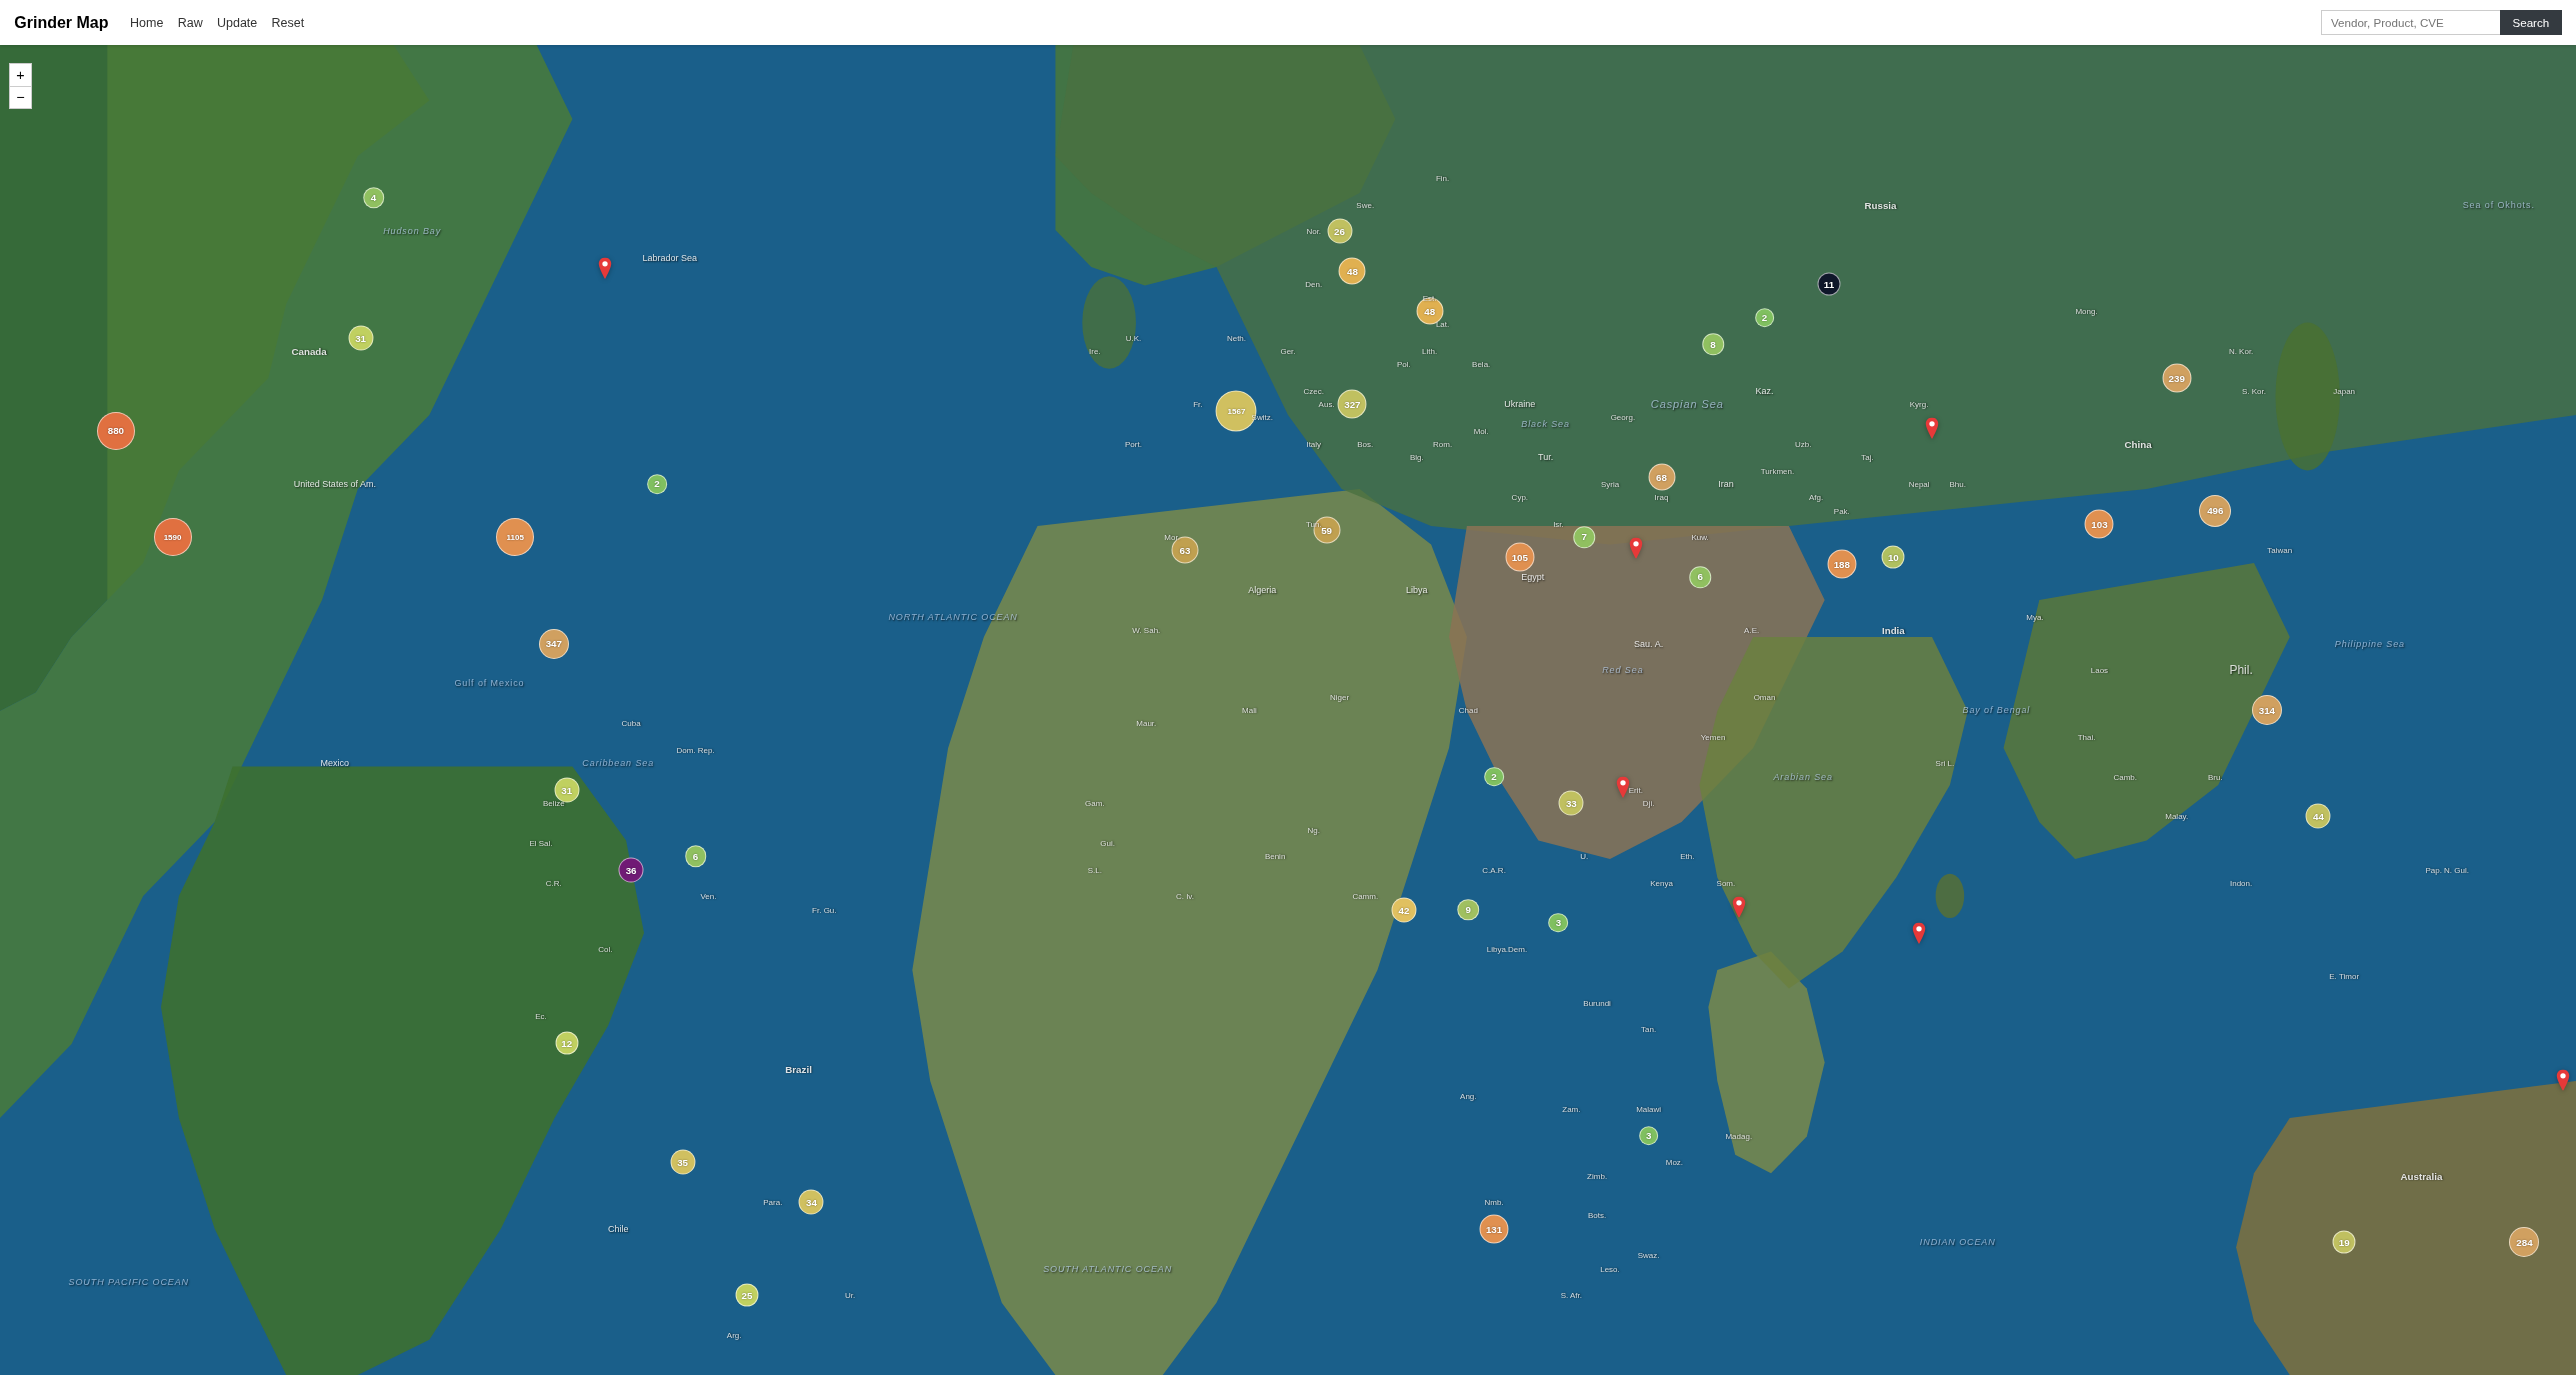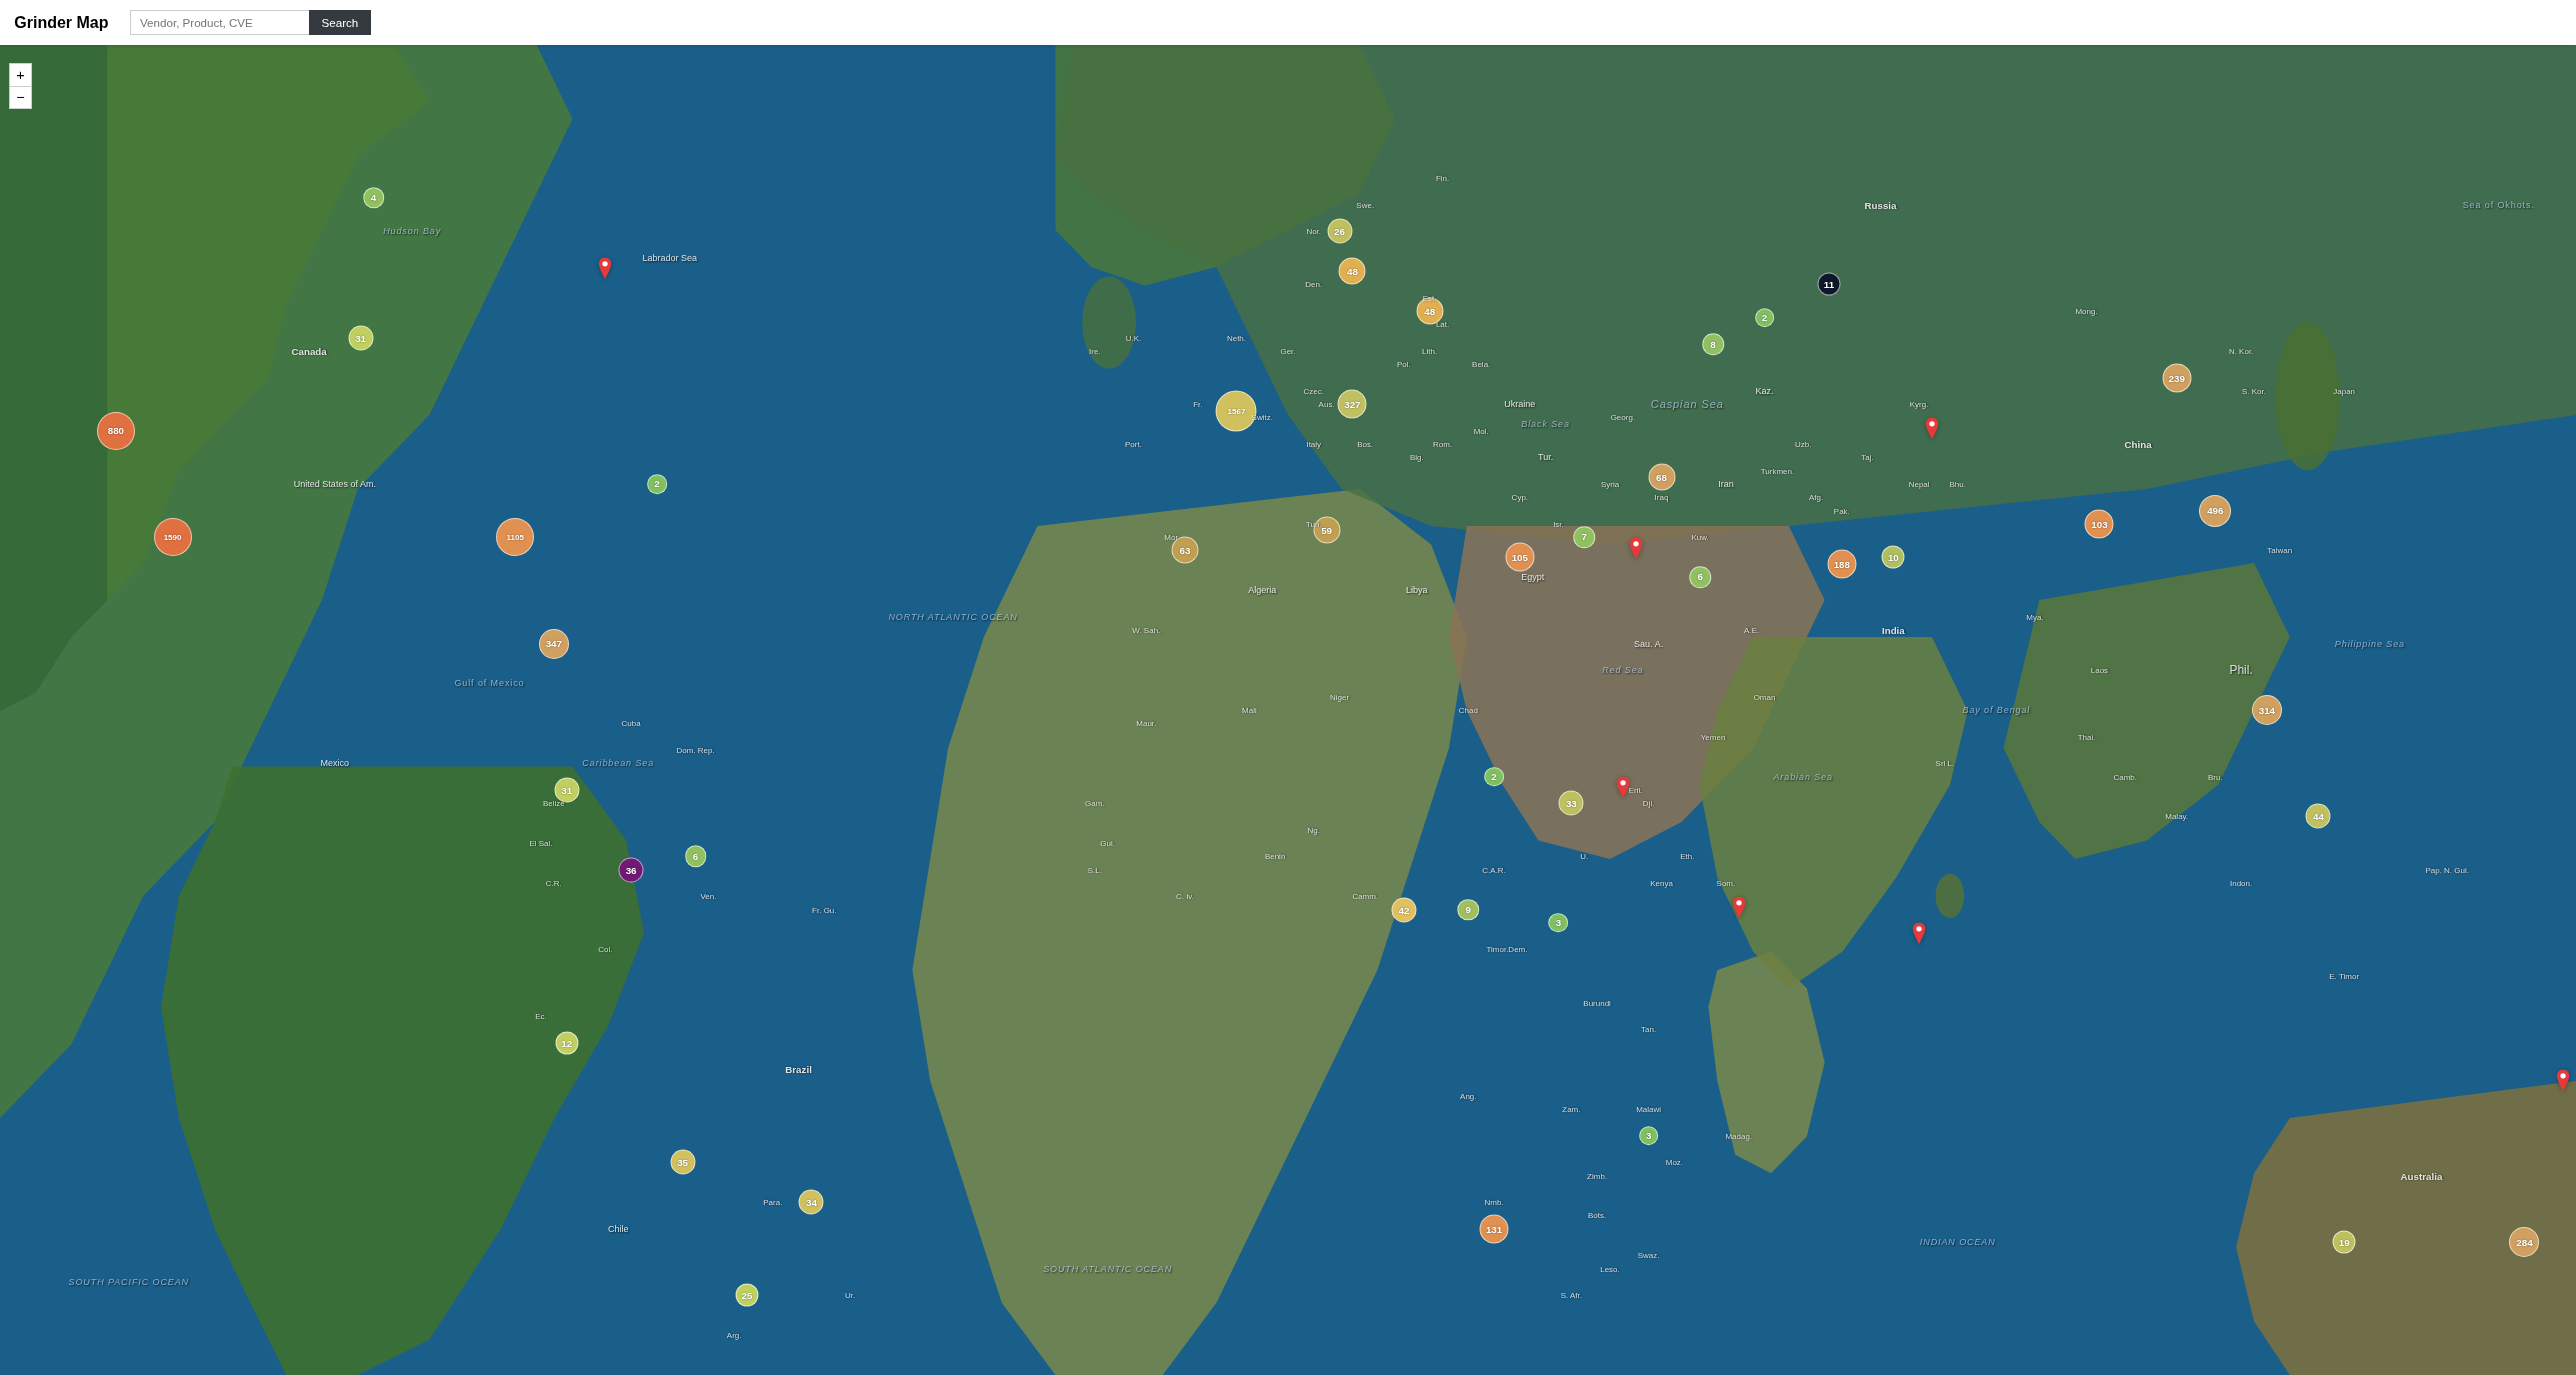--- a/index.html
+++ b/index.html
@@ -145,20 +145,27 @@
       white-space: nowrap;
       pointer-events: none;
       transform: translate(-50%, -50%);
     }
   </style>
 </head>
 <body>
 
 <div id="navbar">
   <span class="brand">Grinder Map</span>
+  <div class="nav-links">
+
+  <a class="nav-link">Home</a>
+      <a class="nav-link">Raw</a>
+      <a class="nav-link">Update</a>
+      <a class="nav-link">Reset</a>
+    </div>
   <div class="search-area">
     <input class="search-input" type="text" placeholder="Vendor, Product, CVE" style="">
     <button class="search-btn">Search</button>
   </div>
 </div>
 
 <div id="map-container">
   <div id="map-bg"></div>
 
   <svg id="map-svg" viewBox="0 0 1440 719" preserveAspectRatio="none">
@@ -338,21 +345,21 @@
       <div class="map-label" style="left: 42.5%; top: 57%; font-size: 8px; color: rgba(255, 255, 255, 0.8);">Gam.</div>
       <div class="map-label" style="left: 43%; top: 60%; font-size: 8px; color: rgba(255, 255, 255, 0.8);">Gui.</div>
       <div class="map-label" style="left: 42.5%; top: 62%; font-size: 8px; color: rgba(255, 255, 255, 0.8);">S.L.</div>
       <div class="map-label" style="left: 46%; top: 64%; font-size: 8px; color: rgba(255, 255, 255, 0.8);">C. Iv.</div>
       <div class="map-label" style="left: 49.5%; top: 61%; font-size: 8px; color: rgba(255, 255, 255, 0.8);">Benin</div>
       <div class="map-label" style="left: 51%; top: 59%; font-size: 8px; color: rgba(255, 255, 255, 0.8);">Ng.</div>
       <div class="map-label" style="left: 53%; top: 64%; font-size: 8px; color: rgba(255, 255, 255, 0.8);">Camm.</div>
       <div class="map-label" style="left: 58%; top: 62%; font-size: 8px; color: rgba(255, 255, 255, 0.8);">C.A.R.</div>
       <div class="map-label" style="left: 61.5%; top: 61%; font-size: 8px; color: rgba(255, 255, 255, 0.8);">U.</div>
       <div class="map-label" style="left: 64.5%; top: 63%; font-size: 8px; color: rgba(255, 255, 255, 0.8);">Kenya</div>
-      <div class="map-label" style="left: 58.5%; top: 68%; font-size: 8px; color: rgba(255, 255, 255, 0.8);">Timor.Dem.</div>
+      <div class="map-label" style="left: 58.5%; top: 68%; font-size: 8px; color: rgba(255, 255, 255, 0.8);">Libya.Dem.</div>
       <div class="map-label" style="left: 62%; top: 72%; font-size: 8px; color: rgba(255, 255, 255, 0.8);">Burundi</div>
       <div class="map-label" style="left: 64%; top: 74%; font-size: 8px; color: rgba(255, 255, 255, 0.8);">Tan.</div>
       <div class="map-label" style="left: 57%; top: 79%; font-size: 8px; color: rgba(255, 255, 255, 0.8);">Ang.</div>
       <div class="map-label" style="left: 61%; top: 80%; font-size: 8px; color: rgba(255, 255, 255, 0.8);">Zam.</div>
       <div class="map-label" style="left: 64%; top: 80%; font-size: 8px; color: rgba(255, 255, 255, 0.8);">Malawi</div>
       <div class="map-label" style="left: 62%; top: 85%; font-size: 8px; color: rgba(255, 255, 255, 0.8);">Zimb.</div>
       <div class="map-label" style="left: 65%; top: 84%; font-size: 8px; color: rgba(255, 255, 255, 0.8);">Moz.</div>
       <div class="map-label" style="left: 58%; top: 87%; font-size: 8px; color: rgba(255, 255, 255, 0.8);">Nmb.</div>
       <div class="map-label" style="left: 62%; top: 88%; font-size: 8px; color: rgba(255, 255, 255, 0.8);">Bots.</div>
       <div class="map-label" style="left: 64%; top: 91%; font-size: 8px; color: rgba(255, 255, 255, 0.8);">Swaz.</div>

